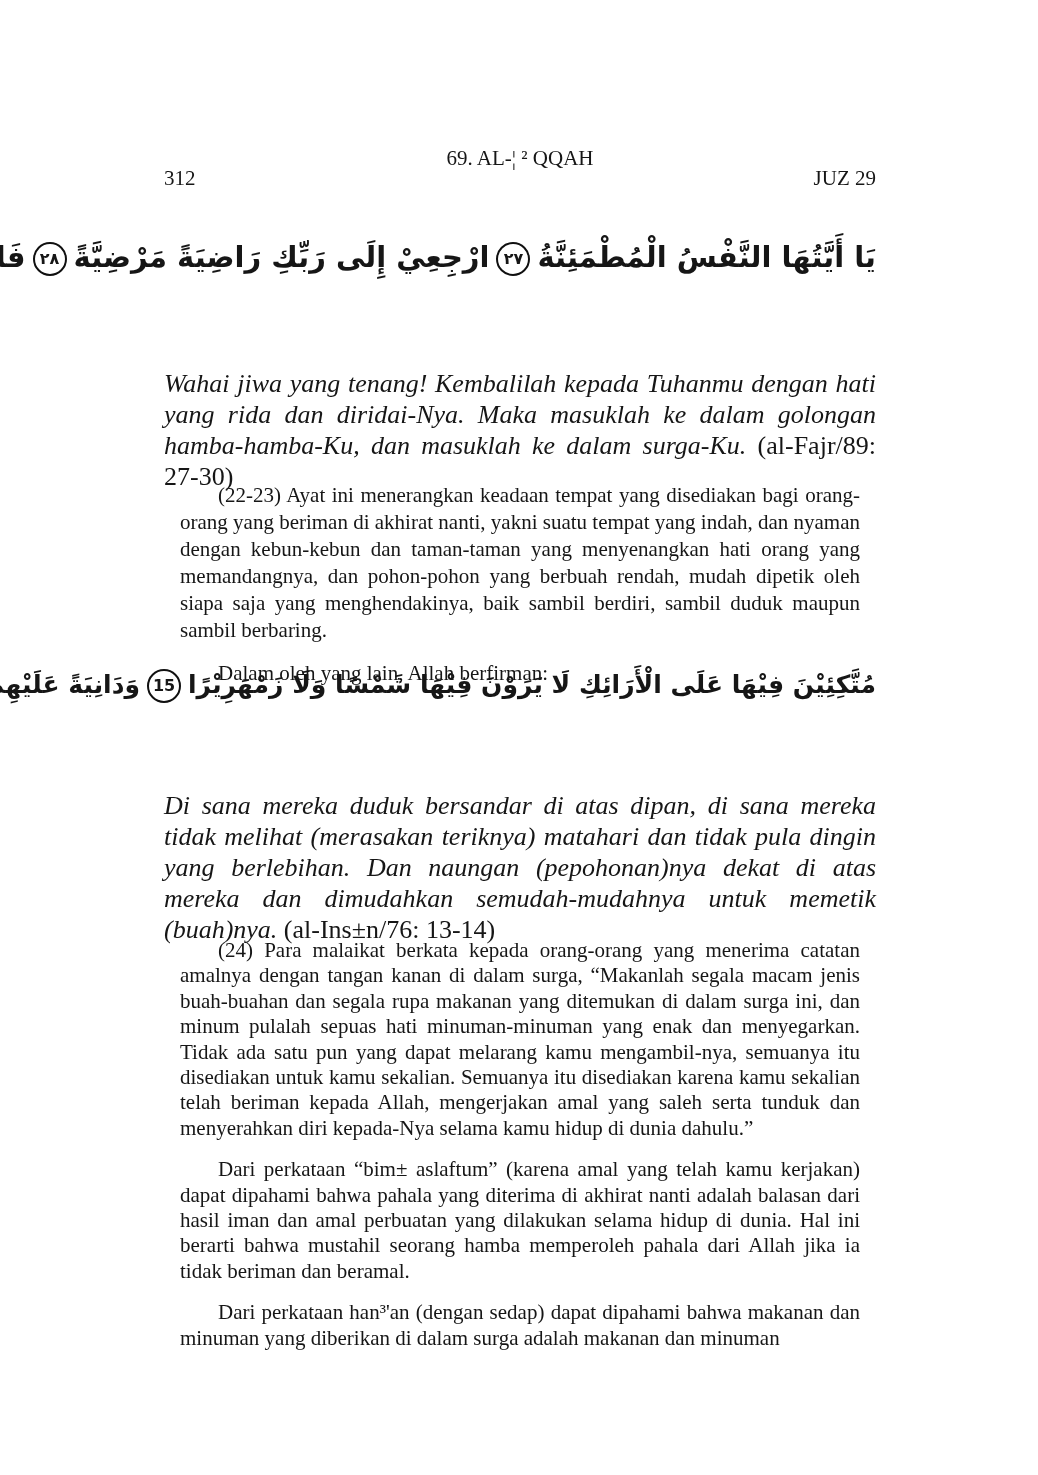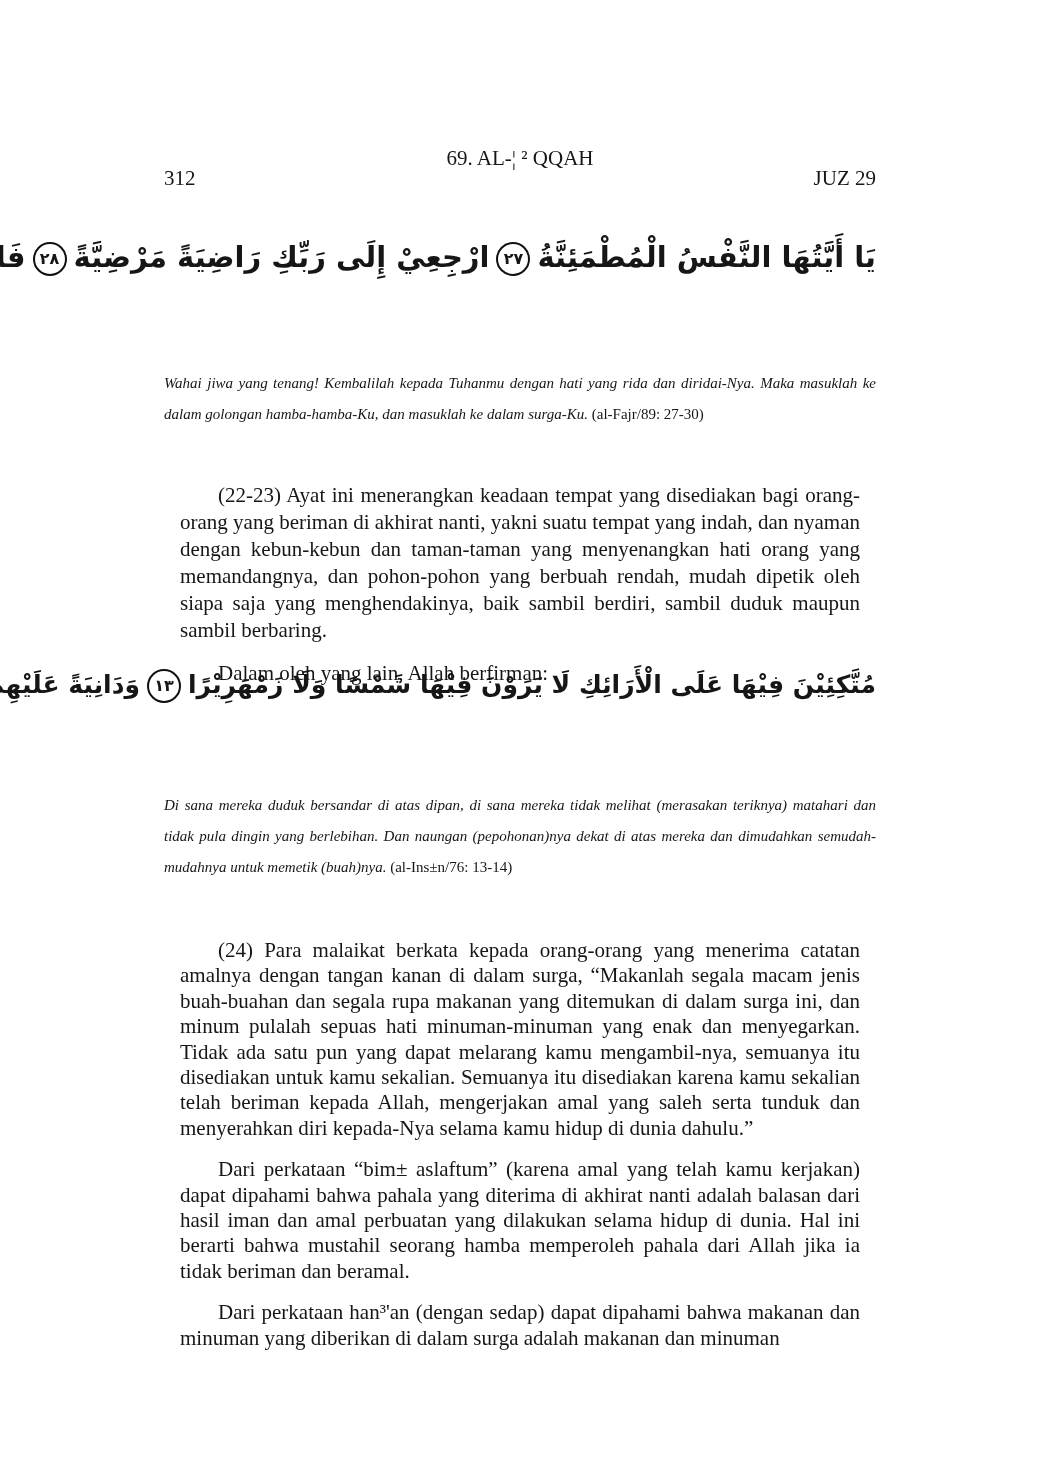--- a/index.html
+++ b/index.html
@@ -48,21 +48,21 @@
     border-radius: 50%;
     font-size: 16px;
     line-height: 1;
     margin: 0 7px;
     vertical-align: middle;
     box-sizing: border-box;
   }
 
   
   .trans {
-    font-size: 15px;
+    font-size: 26px;
     line-height: 31px;
     text-align: justify;
   }
   .trans-1 { top: 368px; }
   .trans-2 { top: 790px; }
   .trans .it { font-style: italic; }
   .trans .ref { font-style: normal; }
 
   
   .body-sec { font-size: 21px; text-align: justify; }
@@ -89,21 +89,21 @@
   <div class="abs trans trans-1">
     <span class="it">Wahai jiwa yang tenang! Kembalilah kepada Tuhanmu dengan hati yang rida dan diridai-Nya. Maka masuklah ke dalam golongan hamba-hamba-Ku, dan masuklah ke dalam surga-Ku. </span><span class="ref">(al-Fajr/89: 27-30)</span>
   </div>
 
   <div class="abs body-sec sec-1">
     <p>(22-23) Ayat ini menerangkan keadaan tempat yang disediakan bagi orang-orang yang beriman di akhirat nanti, yakni suatu tempat yang indah, dan nyaman dengan kebun-kebun dan taman-taman yang menyenangkan hati orang yang memandangnya, dan pohon-pohon yang berbuah rendah, mudah dipetik oleh siapa saja yang menghendakinya, baik sambil berdiri, sambil duduk maupun sambil berbaring.</p>
     <p>Dalam oleh yang lain, Allah berfirman:</p>
   </div>
 
   <div class="abs quran quran-2">
-      <div class="quran-line"><span>مُتَّكِئِيْنَ فِيْهَا عَلَى الْأَرَائِكِ لَا يَرَوْنَ فِيْهَا شَمْسًا وَلَا زَمْهَرِيْرًا</span><span class="ayah">١٣</span><span>وَدَانِيَةً عَلَيْهِمْ ظِلٰلُهَا وَذُلِّلَتْ</span></div>
+      <div class="quran-line"><span>مُتَّكِئِيْنَ فِيْهَا عَلَى الْأَرَائِكِ لَا يَرَوْنَ فِيْهَا شَمْسًا وَلَا زَمْهَرِيْرًا</span><span class="ayah">15</span><span>وَدَانِيَةً عَلَيْهِمْ ظِلٰلُهَا وَذُلِّلَتْ</span></div>
     </div>
 
   <div class="abs trans trans-2">
     <span class="it">Di sana mereka duduk bersandar di atas dipan, di sana mereka tidak melihat (merasakan teriknya) matahari dan tidak pula dingin yang berlebihan. Dan naungan (pepohonan)nya dekat di atas mereka dan dimudahkan semudah-mudahnya untuk memetik (buah)nya. </span><span class="ref">(al-Ins±n/76: 13-14)</span>
   </div>
 
   <div class="abs body-sec sec-2">
     <p>(24) Para malaikat berkata kepada orang-orang yang menerima catatan amalnya dengan tangan kanan di dalam surga, “Makanlah segala macam jenis buah-buahan dan segala rupa makanan yang ditemukan di dalam surga ini, dan minum pulalah sepuas hati minuman-minuman yang enak dan menyegarkan. Tidak ada satu pun yang dapat melarang kamu mengambil-nya, semuanya itu disediakan untuk kamu sekalian. Semuanya itu disediakan karena kamu sekalian telah beriman kepada Allah, mengerjakan amal yang saleh serta tunduk dan menyerahkan diri kepada-Nya selama kamu hidup di dunia dahulu.”</p>
     <p><span>Dari perkataan “</span><span class="it">bim± aslaftum</span><span>” (karena amal yang telah kamu kerjakan) dapat dipahami bahwa pahala yang diterima di akhirat nanti adalah balasan dari hasil iman dan amal perbuatan yang dilakukan selama hidup di dunia. Hal ini berarti bahwa mustahil seorang hamba memperoleh pahala dari Allah jika ia tidak beriman dan beramal.</span></p>
     <p><span>Dari perkataan </span><span class="it">han³'an</span><span> (dengan sedap) dapat dipahami bahwa makanan dan minuman yang diberikan di dalam surga adalah makanan dan minuman</span></p>

